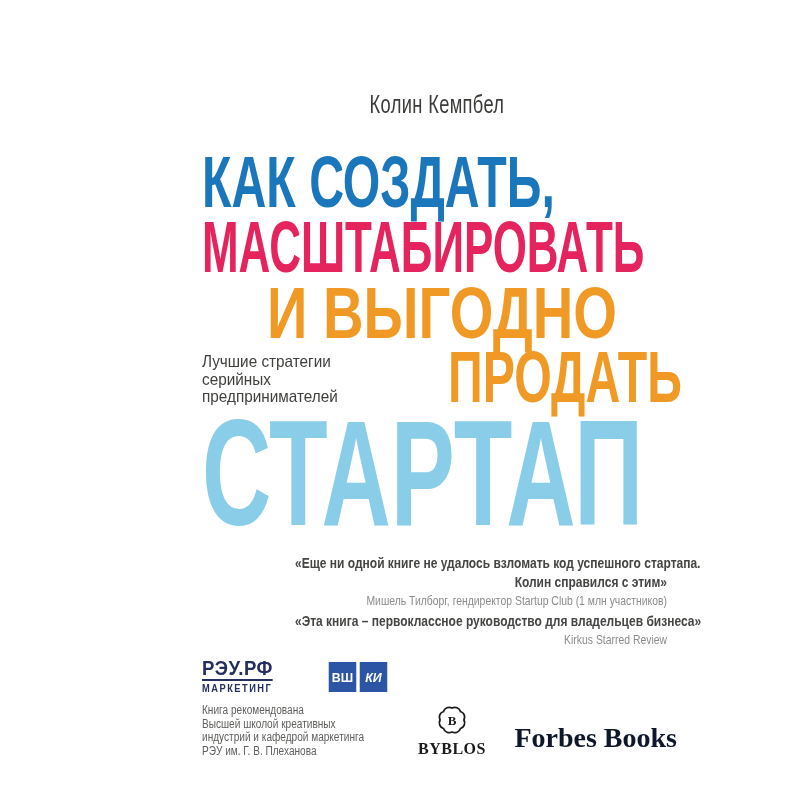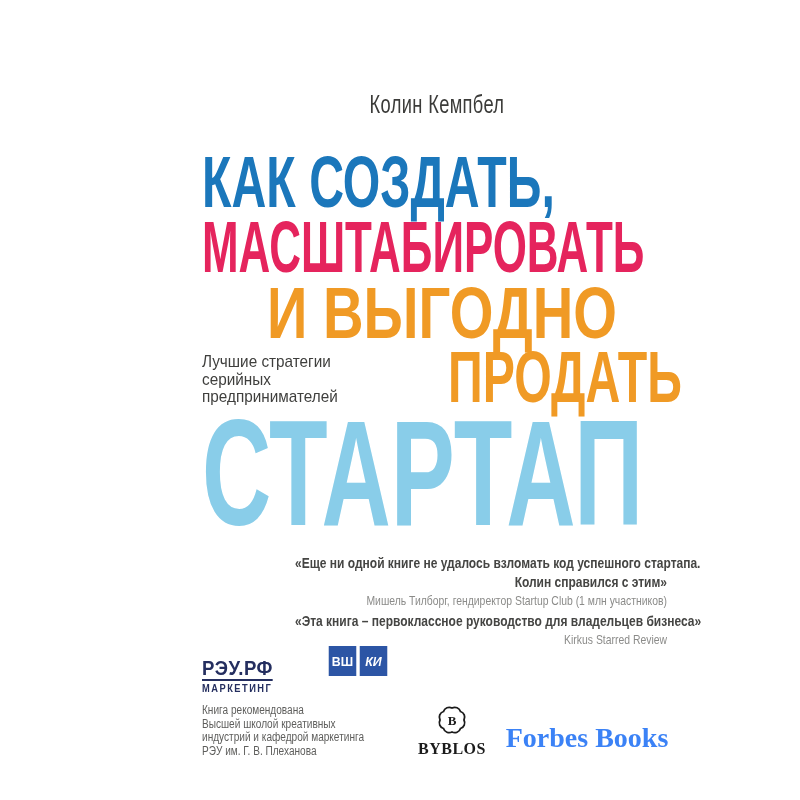--- a/index.html
+++ b/index.html
@@ -37,30 +37,30 @@
   .qb1{top:553px;}
   .qb2{top:611px;}
   .quote-line{font-size:15px;font-weight:bold;color:#454543;line-height:19px;}
   .quote-attr{font-size:13px;color:#8b8b89;line-height:16px;margin-top:2px;}
 
   
   .reu-logo{top:658px;left:165px;color:#242e5f;transform:scaleX(.93);transform-origin:left top;}
   .reu-title{font-size:20px;font-weight:bold;letter-spacing:.5px;line-height:20px;}
   .reu-subtitle{font-size:10px;font-weight:bold;letter-spacing:1.6px;line-height:12px;
     border-top:2px solid #242e5f;padding-top:2px;margin-top:1px;display:inline-block;}
-  .vshki{top:646px;left:263px;display:flex;gap:2px;padding-left:28px;}
+  .vshki{top:662px;left:263px;display:flex;gap:2px;padding-left:28px;}
   .vshki-box{width:29px;height:30px;background:#2c55a5;color:#fff;font-weight:bold;font-size:13px;
     display:flex;align-items:center;justify-content:center;transform:scaleX(.95);}
   .vshki-right{font-style:italic;}
   .recommendation{top:704px;left:165px;font-size:12px;line-height:13.5px;color:#5e5e5c;
     transform:scaleX(.84);transform-origin:left top;}
   .byblos{top:705px;left:374px;width:82px;text-align:center;color:#1b1b1b;}
   .byblos-name{font-family:"Liberation Serif",serif;font-weight:bold;font-size:16px;letter-spacing:.5px;margin-top:1px;}
-  .forbes{top:722px;left:460px;width:180px;text-align:center;
-    font-family:"Liberation Serif",serif;font-weight:bold;font-size:28px;color:#3b82f6;}
+  .forbes{top:722px;left:460px;width:180px;text-align:right;
+    font-family:"Liberation Serif",serif;font-weight:bold;font-size:28px;color:#0f172a;}
 </style>
 </head>
 <body>
 
 <div class="canvas">
 
   <div class="abs author nowrap">Колин Кемпбел</div>
 
   <div class="abs t-line t1 nowrap" style="color: rgb(27, 119, 187);">КАК СОЗДАТЬ,</div>
   <div class="abs t-line t2 nowrap" style="color: rgb(229, 36, 93);">МАСШТАБИРОВАТЬ</div>

